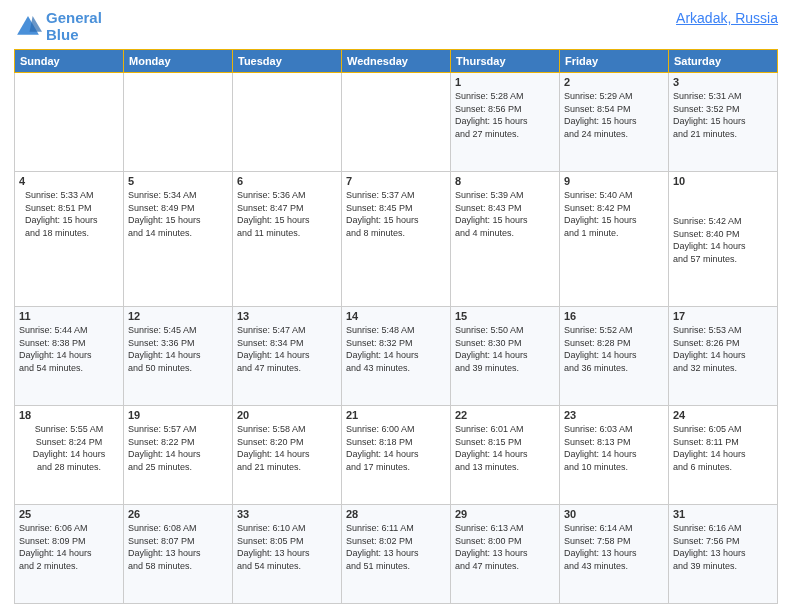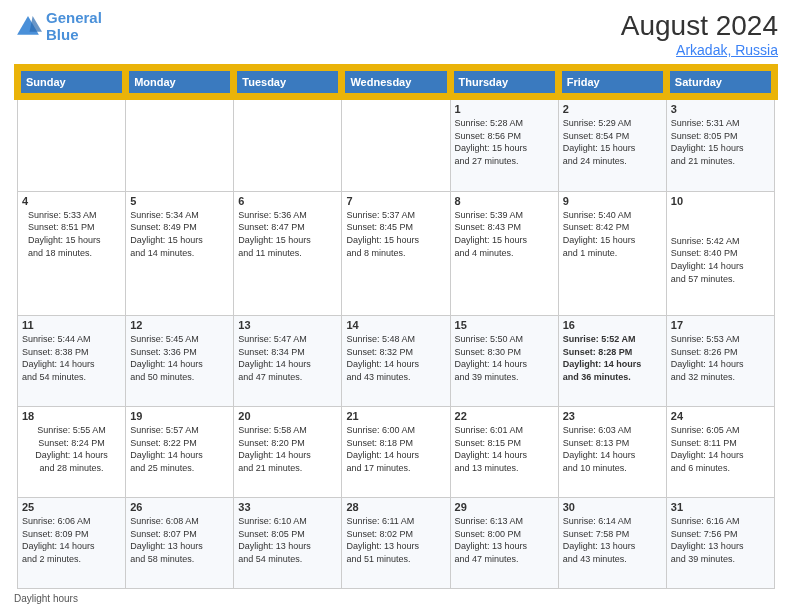--- a/index.html
+++ b/index.html
@@ -60,21 +60,21 @@
       flex: 1;
       font-size: 9.5px;
     }
     .calendar thead th {
       background-color: #3a7abf;
       color: #fff;
       text-align: left;
       padding: 5px 5px;
       font-size: 11px;
       font-weight: bold;
-      border: 7px solid #eab308;
+      border: 1px solid #eab308;
     }
     .calendar tbody td {
       border: 1px solid #ccc;
       vertical-align: top;
       padding: 3px 4px;
       width: calc(100% / 7);
       background: #fff;
     }
     .calendar tbody tr:nth-child(odd) td {
       background-color: #f7f9fc;
@@ -113,21 +113,20 @@
       <svg class="logo-icon" viewBox="0 0 36 36">
         <polygon points="18,4 32,28 4,28" fill="#4a90d9"></polygon>
         <polygon points="24,4 36,24 20,24" fill="#2a6aaf" opacity="0.7"></polygon>
       </svg>
       <div class="logo-text">
         <div><span>General</span></div>
         <div><span style="color:#4a90d9">Blue</span></div>
       </div>
     </div>
     <div class="title-area">
-      <div class="month-year">August 2024</div>
       <div class="location">Arkadak, Russia</div>
     </div>
   </div>
 
   <table class="calendar">
     <thead>
       <tr>
 
       <th>Sunday</th>
           <th>Monday</th>
@@ -154,21 +153,21 @@
           <td>
             <span class="day-number">2</span>
             <div class="day-info" style="white-space: pre-line;">Sunrise: 5:29 AM
 Sunset: 8:54 PM
 Daylight: 15 hours
 and 24 minutes.</div>
           </td>
           <td>
             <span class="day-number">3</span>
             <div class="day-info" style="white-space: pre-line;">Sunrise: 5:31 AM
-Sunset: 8:05 PM
+Sunset: 3:52 PM
 Daylight: 15 hours
 and 21 minutes.</div>
           </td>
         </tr>
         <tr>
           <td>
             <span class="day-number">4</span>
             <div class="day-info" style="white-space: pre-line; margin-left: 6px;">Sunrise: 5:33 AM
 Sunset: 8:51 PM
 Daylight: 15 hours
@@ -248,21 +247,21 @@
           </td>
           <td>
             <span class="day-number">15</span>
             <div class="day-info" style="white-space: pre-line;">Sunrise: 5:50 AM
 Sunset: 8:30 PM
 Daylight: 14 hours
 and 39 minutes.</div>
           </td>
           <td>
             <span class="day-number">16</span>
-            <div class="day-info" style="white-space: pre-line; font-weight: bold;">Sunrise: 5:52 AM
+            <div class="day-info" style="white-space: pre-line;">Sunrise: 5:52 AM
 Sunset: 8:28 PM
 Daylight: 14 hours
 and 36 minutes.</div>
           </td>
           <td>
             <span class="day-number">17</span>
             <div class="day-info" style="white-space: pre-line;">Sunrise: 5:53 AM
 Sunset: 8:26 PM
 Daylight: 14 hours
 and 32 minutes.</div>
@@ -366,16 +365,13 @@
             <span class="day-number">31</span>
             <div class="day-info" style="white-space: pre-line;">Sunrise: 6:16 AM
 Sunset: 7:56 PM
 Daylight: 13 hours
 and 39 minutes.</div>
           </td>
         </tr>
       </tbody>
   </table>
 
-  <div class="footer-note">
-    <span>Daylight hours</span>
-  </div>
 </div>
 
 </body></html>

